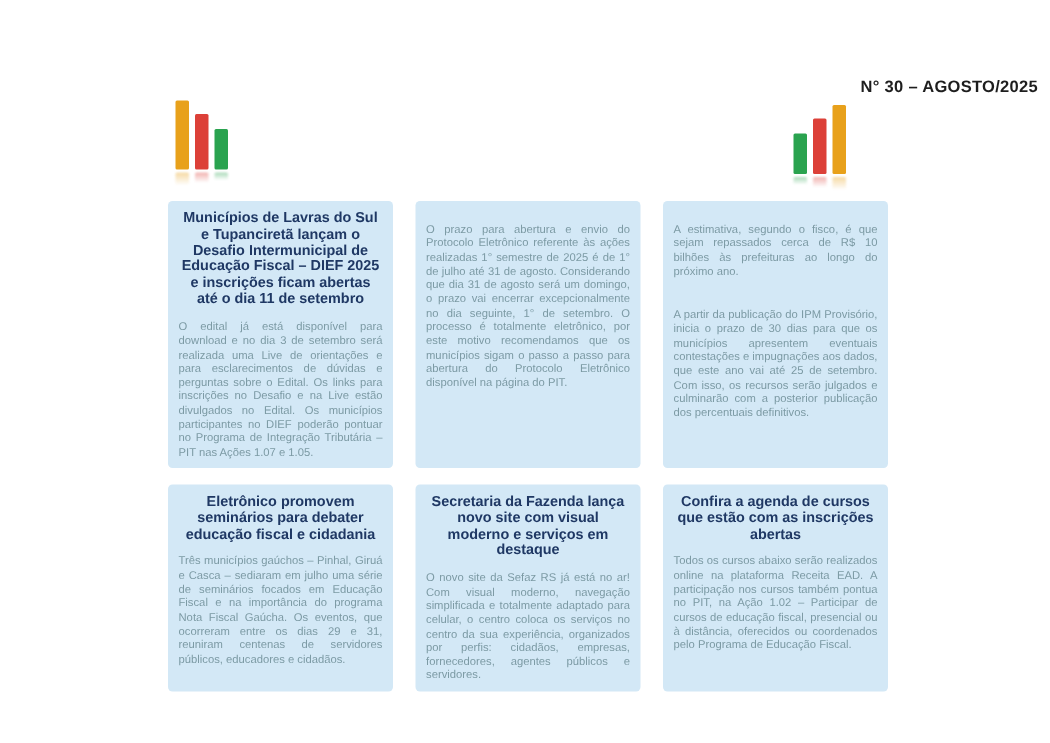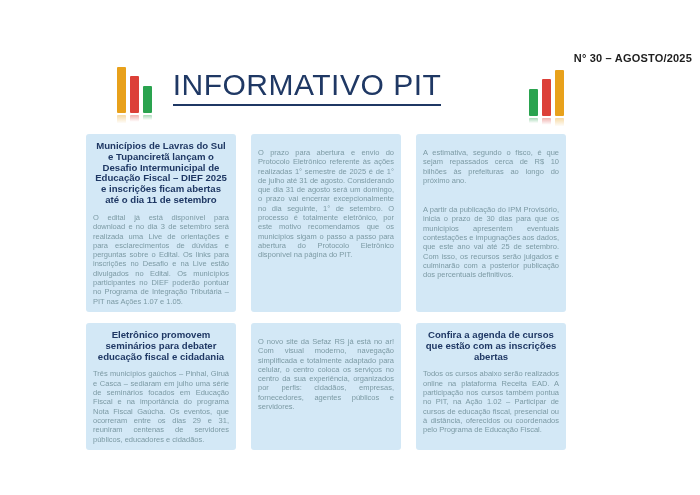--- a/index.html
+++ b/index.html
@@ -49,21 +49,21 @@
   .bar{width:9px;border-radius:1px;}
   .refl{display:flex;align-items:flex-start;gap:4px;margin-top:2px;opacity:.4;filter:blur(.7px);}
   .refl .bar{border-radius:1px;}
   .b-gold{background:var(--gold);} .b-red{background:var(--red);} .b-green{background:var(--green);}
   .r-gold{background:linear-gradient(to bottom,var(--gold),transparent 85%);}
   .r-red{background:linear-gradient(to bottom,var(--red),transparent 85%);}
   .r-green{background:linear-gradient(to bottom,var(--green),transparent 85%);}
   .h46{height:46px;} .h37{height:37px;} .h27{height:27px;} .h10{height:10px;} .h8{height:8px;} .h6{height:6px;}
   
   .cards{
-    position:absolute;left:86px;top:134px;width:480px;
+    position:absolute;left:112px;top:134px;width:480px;
     display:grid;grid-template-columns:repeat(3,150px);
     column-gap:15px;row-gap:11px;
   }
   .card{
     background:var(--card-bg);
     border-radius:3px;
     padding:7px 7px 6px 7px;
   }
   .cards .card:nth-child(-n+3){min-height:178px;}
   .cards .card:nth-child(n+4){min-height:114px;}
@@ -94,21 +94,20 @@
         <div class="bar b-green h27"></div>
       </div>
       <div class="refl">
         <div class="bar r-gold h10"></div>
         <div class="bar r-red h8"></div>
         <div class="bar r-green h6"></div>
       </div>
     </div>
 
     <div class="title-block">
-      <h1 class="nl-title">INFORMATIVO PIT</h1>
     </div>
 
     <div class="logo logo-right">
       <div class="bars">
         <div class="bar b-green h27"></div>
         <div class="bar b-red h37"></div>
         <div class="bar b-gold h46"></div>
       </div>
       <div class="refl">
         <div class="bar r-green h6"></div>
@@ -141,20 +140,21 @@
     </article>
 
     <article class="card">
       <h2 class="card-title">Eletrônico promovem seminários para debater educação fiscal e cidadania</h2>
       <div class="card-body">
           <p class="card-p">Três municípios gaúchos – Pinhal, Giruá e Casca – sediaram em julho uma série de seminários focados em Educação Fiscal e na importância do programa Nota Fiscal Gaúcha. Os eventos, que ocorreram entre os dias 29 e 31, reuniram centenas de servidores públicos, educadores e cidadãos.</p>
         </div>
     </article>
 
     <article class="card">
+      <h2 class="card-title">Secretaria da Fazenda lança novo site com visual moderno e serviços em destaque</h2>
       <div class="card-body">
           <p class="card-p">O novo site da Sefaz RS já está no ar! Com visual moderno, navegação simplificada e totalmente adaptado para celular, o centro coloca os serviços no centro da sua experiência, organizados por perfis: cidadãos, empresas, fornecedores, agentes públicos e servidores.</p>
         </div>
     </article>
 
     <article class="card">
       <h2 class="card-title">Confira a agenda de cursos que estão com as inscrições abertas</h2>
       <div class="card-body">
           <p class="card-p">Todos os cursos abaixo serão realizados online na plataforma Receita EAD. A participação nos cursos também pontua no PIT, na Ação 1.02 – Participar de cursos de educação fiscal, presencial ou à distância, oferecidos ou coordenados pelo Programa de Educação Fiscal.</p>
         </div>

